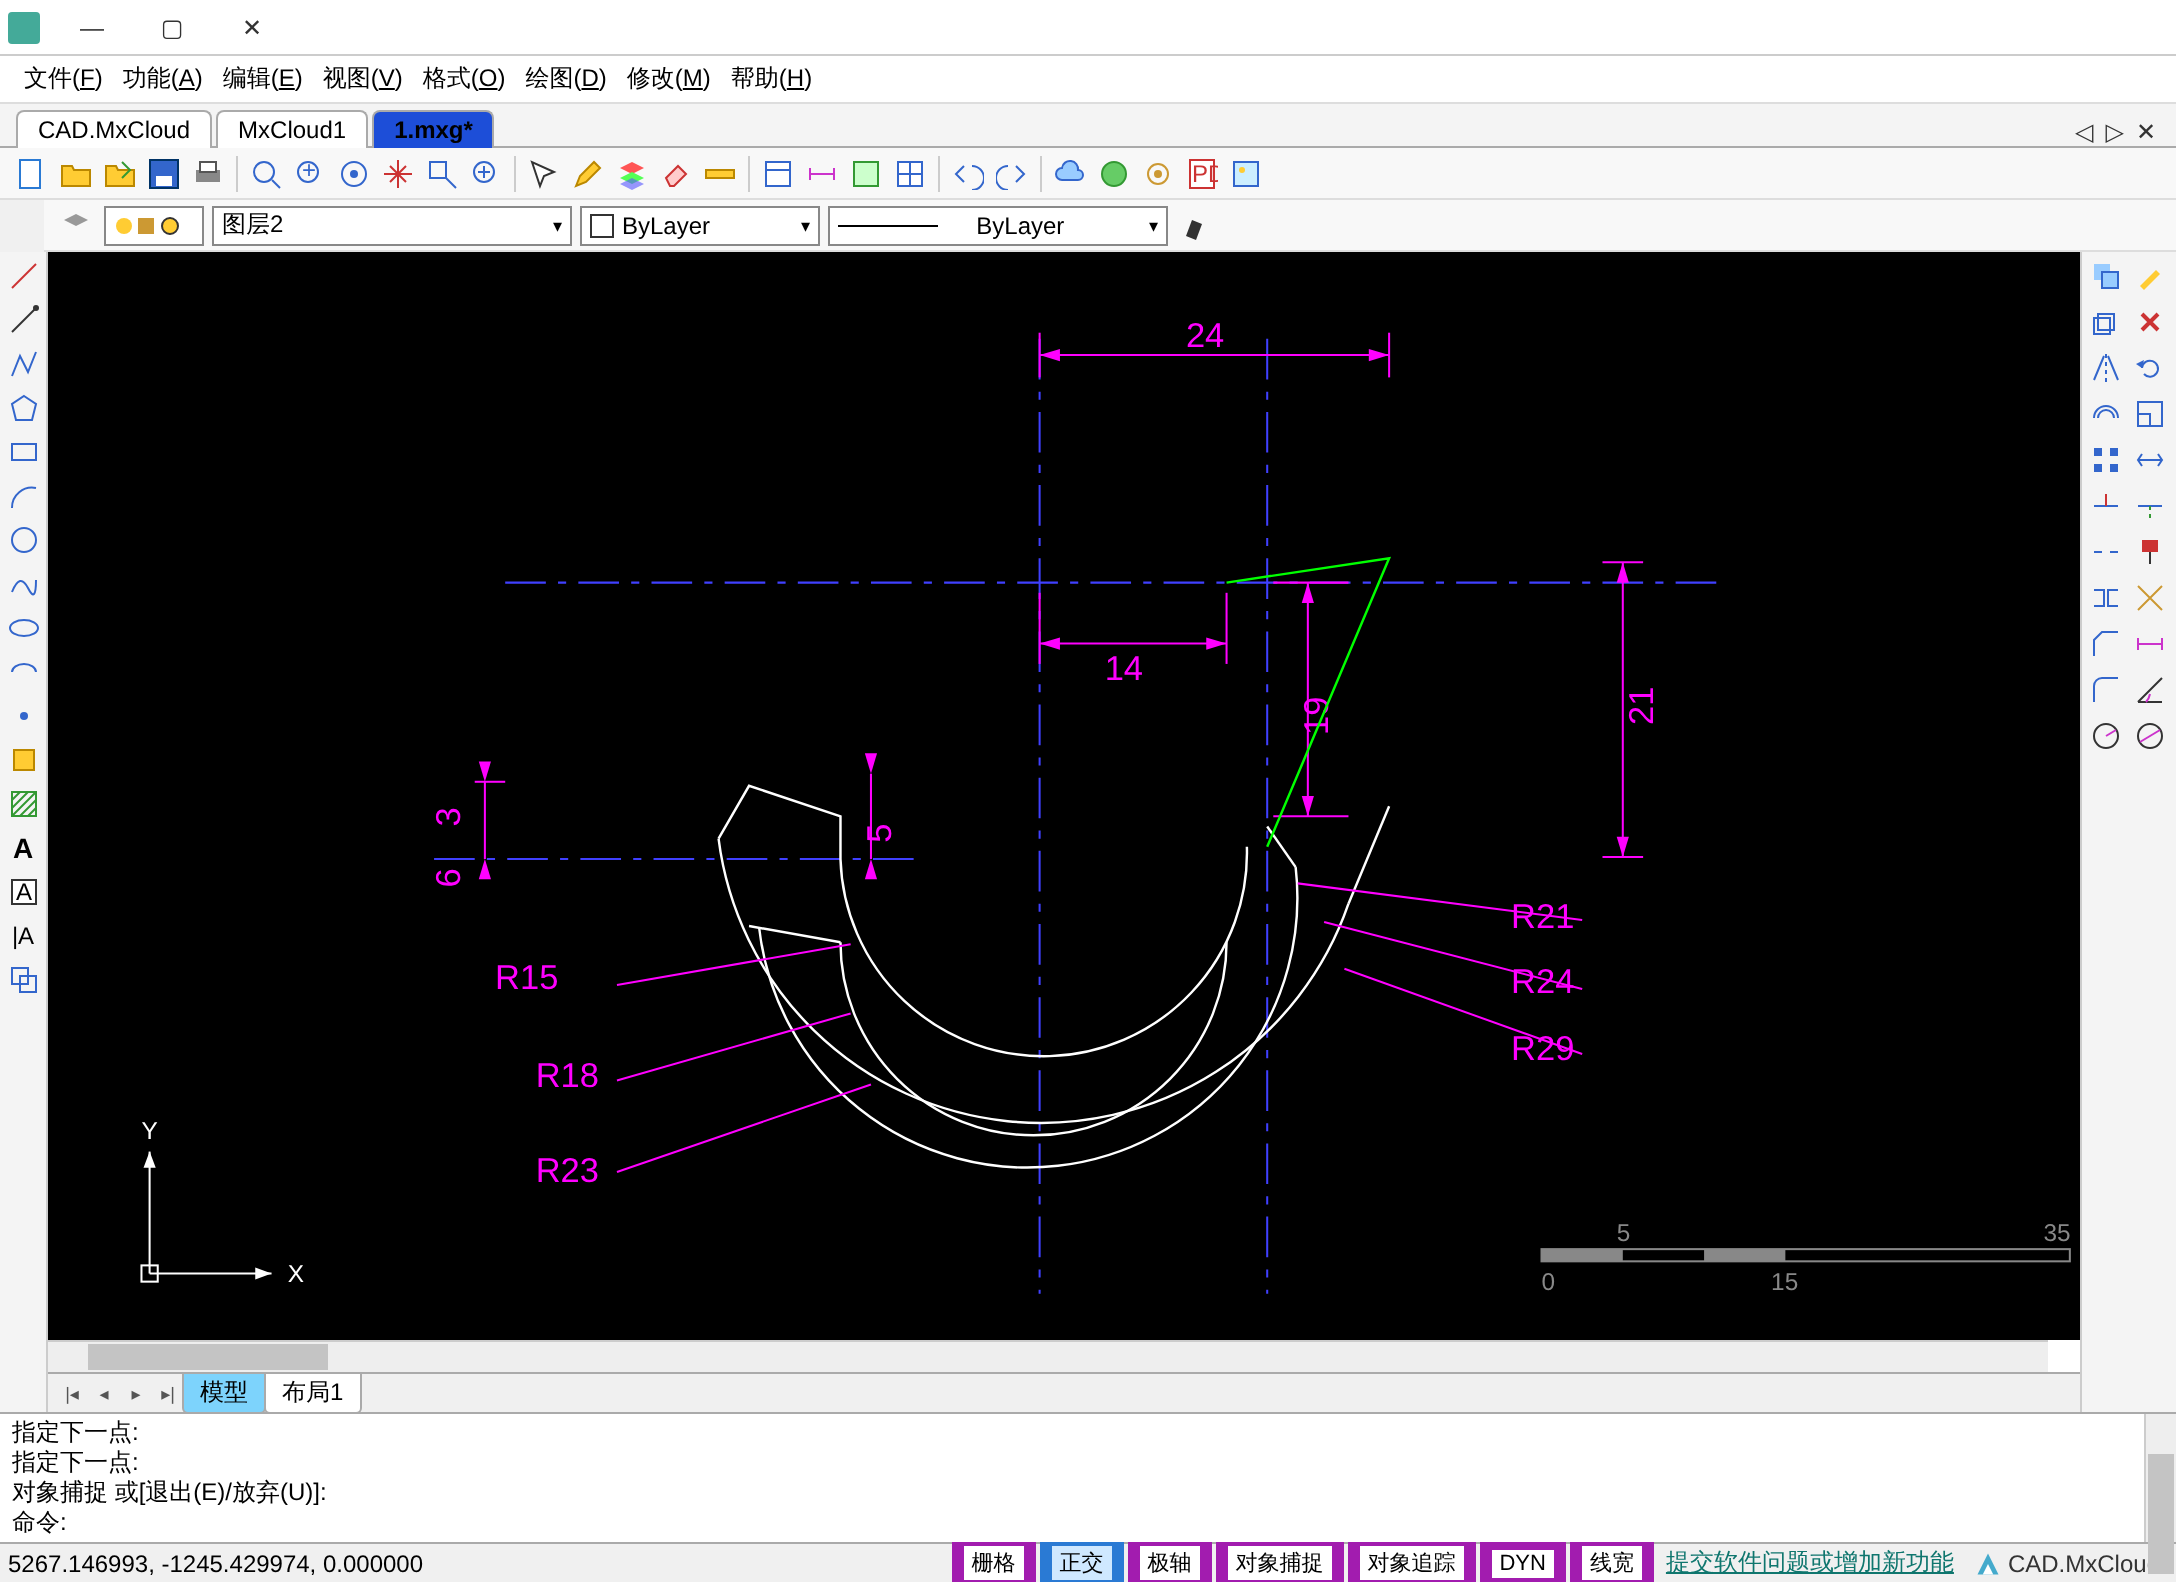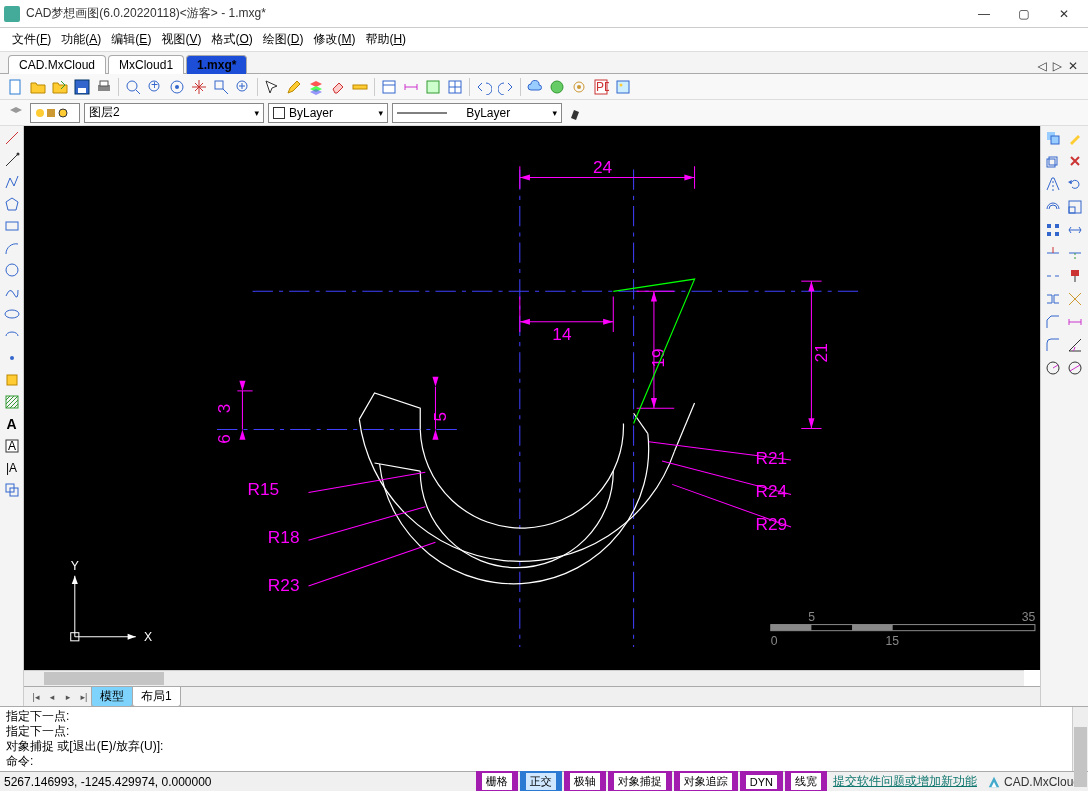--- a/index.html
+++ b/index.html
@@ -17,21 +17,21 @@
 .tabbar { height: 22px; background: #f4f4f4; display: flex; align-items: flex-end; padding: 0 8px; border-bottom: 1px solid #aaa; position: relative; }
 .tabbar .tab { padding: 2px 10px; border: 1px solid #aaa; border-bottom: none; background: #fff; margin-right: 2px; border-radius: 4px 4px 0 0; cursor: pointer; position: relative; top: 1px; }
 .tabbar .tab.active { font-weight: bold; background: #1d4ed8; z-index: 2; margin-top: 44px; }
 .tabbar .tab-nav { margin-left: auto; display: flex; gap: 2px; color: #333; }
 .tabbar .tab-nav span { cursor: pointer; padding: 0 2px; }
 
 .toolbar-row { height: 26px; background: #f8f8f8; display: flex; align-items: center; padding: 2px 6px; gap: 2px; border-bottom: 1px solid #ddd; }
 .tool-btn { width: 20px; height: 20px; display: flex; align-items: center; justify-content: center; cursor: pointer; border: 1px solid transparent; }
 .tool-sep { width: 1px; height: 18px; background: #ccc; margin: 0 2px; }
 
-.layer-row { height: 26px; background: #f8f8f8; display: flex; align-items: center; padding: 2px 6px; gap: 4px; border-bottom: 1px solid #ddd; }
+.layer-row { height: 26px; background: #f8f8f8; display: flex; align-items: center; padding: 2px 6px; gap: 4px; border-bottom: 1px solid #ddd; margin-left: 22px; }
 .layer-btn { width: 20px; height: 20px; cursor: pointer; display:flex; align-items:center; justify-content:center; }
 .layer-select { border: 1px solid #888; background: #fff; height: 20px; display: flex; align-items: center; padding: 0 4px; cursor: pointer; }
 .layer-select .swatch { width: 12px; height: 12px; margin-right: 4px; border:1px solid #333;}
 .layer-select .arrow { margin-left: auto; font-size: 9px; padding-left: 4px; }
 
 .workspace { flex: 1; display: flex; overflow: hidden; }
 .side-toolbar { width: 24px; background: #f4f4f4; display: flex; flex-direction: column; align-items: center; padding: 2px 0; gap: 2px; border-right: 1px solid #ccc; }
 .side-toolbar .stool, .right-pair .stool { width: 20px; height: 20px; display:flex; align-items:center; justify-content:center; cursor:pointer; border:1px solid transparent; }
 .right-pair { width:48px; background:#f4f4f4; border-left:1px solid #ccc; display:grid; grid-template-columns: 1fr 1fr; grid-auto-rows:22px; padding:2px; gap:1px;}
 
@@ -66,21 +66,20 @@
 line.dim { stroke: #ff00ff; stroke-width: 1; }
 line.center { stroke: #4040ff; stroke-width: 1; stroke-dasharray: 20 6 4 6; }
 path.outline { stroke: #fff; fill: none; stroke-width: 1.2; }
 path.feature { stroke: #00ff00; fill: none; stroke-width: 1.2; }
 </style>
 </head>
 <body>
 
 <div class="titlebar">
   <span class="app-icon"></span>
-  <span class="title">CAD梦想画图(6.0.20220118)&lt;游客&gt; - 1.mxg*</span>
   <span class="win-btn">—</span>
   <span class="win-btn">▢</span>
   <span class="win-btn">✕</span>
 </div>
 
 <div class="menubar">
   <span class="menu-item"><span>文件</span>(<u>F</u>)</span>
   <span class="menu-item"><span>功能</span>(<u>A</u>)</span>
   <span class="menu-item"><span>编辑</span>(<u>E</u>)</span>
   <span class="menu-item"><span>视图</span>(<u>V</u>)</span>

